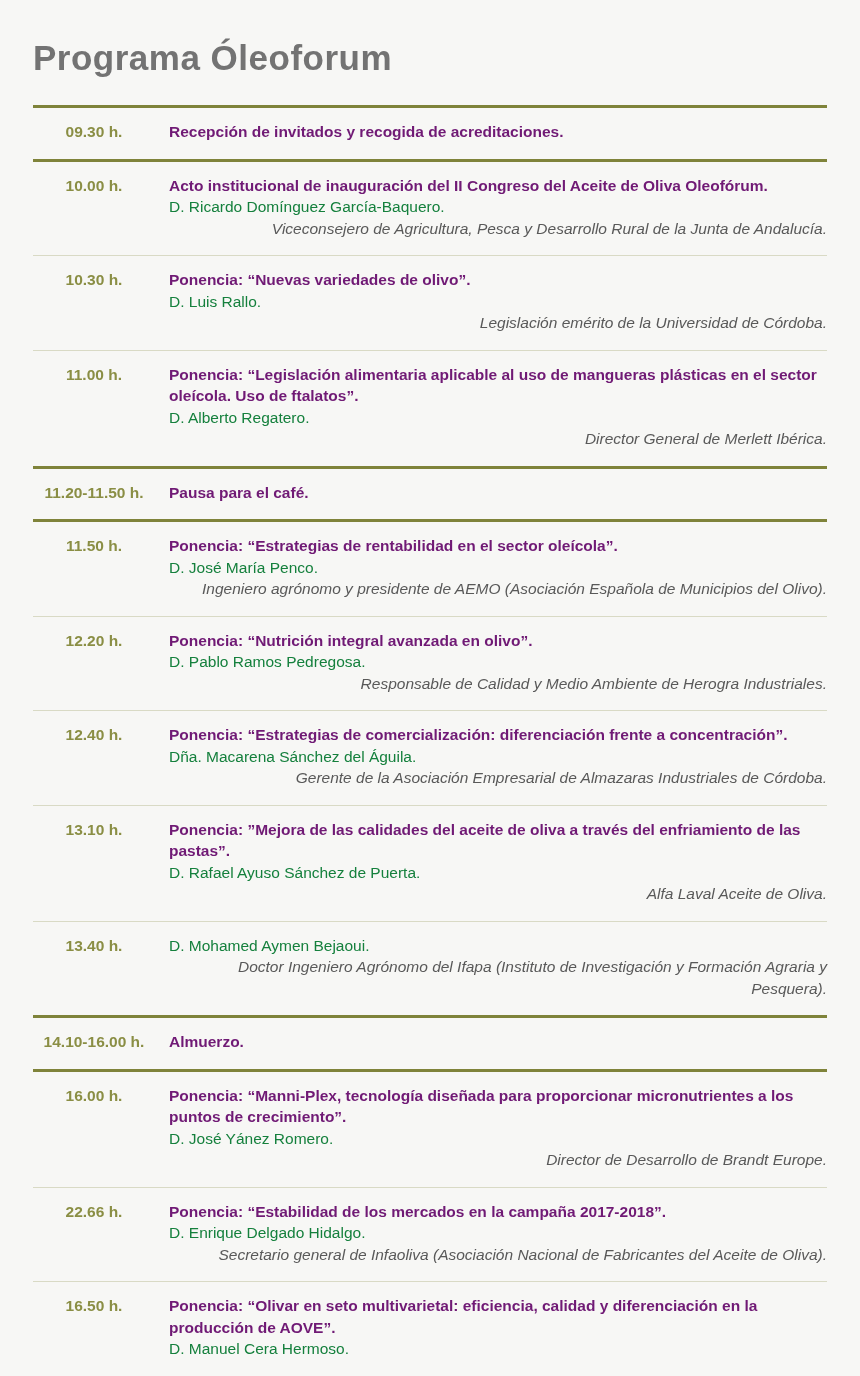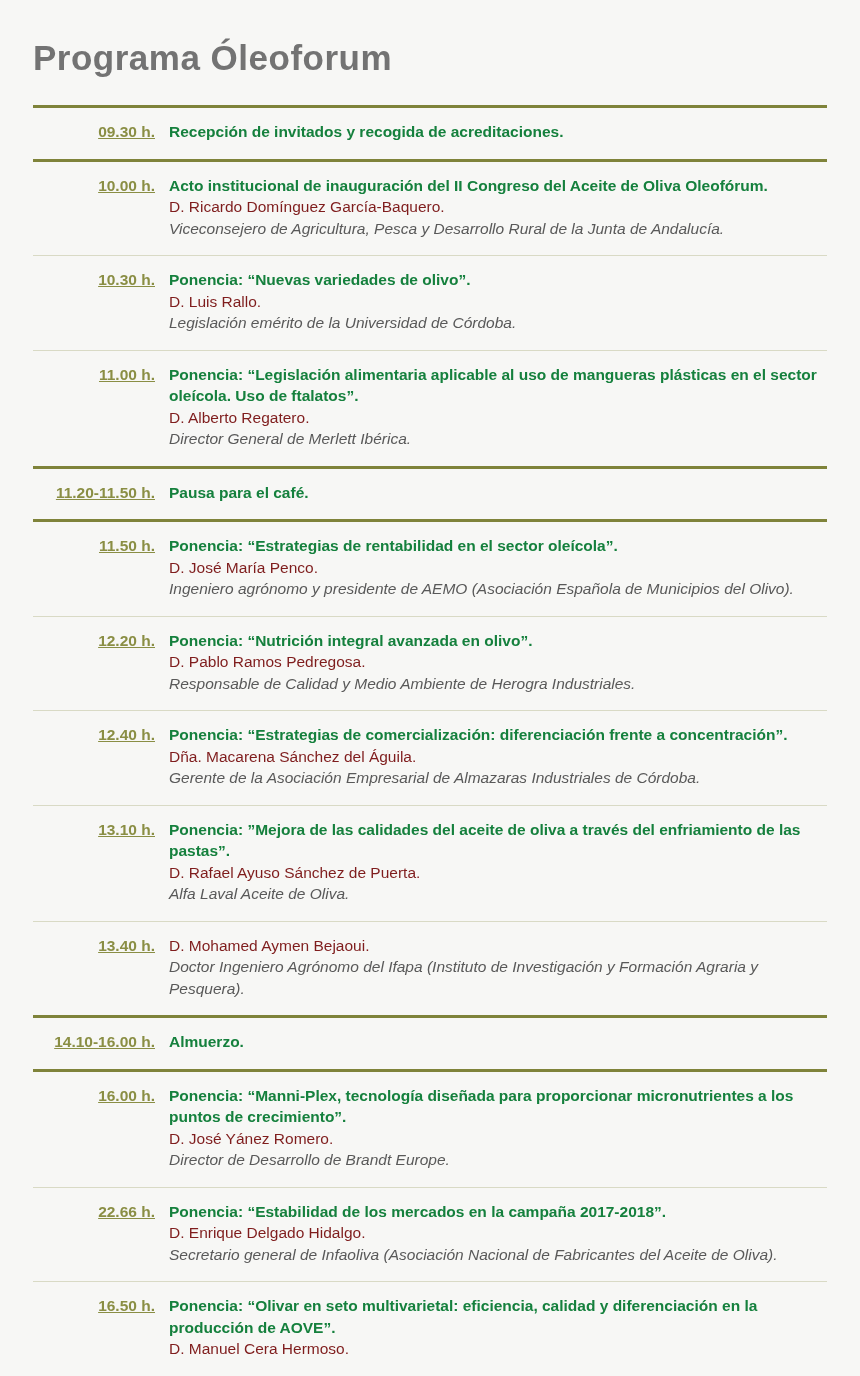--- a/index.html
+++ b/index.html
@@ -29,29 +29,28 @@
   .row {
     display: flex;
     gap: 14px;
     padding: 13px 0 16px 0;
     font-size: 15.5px;
     line-height: 21.5px;
   }
   .time {
     flex: 0 0 122px;
     width: 122px;
-    text-align: right;
+    text-align: center;
     color: #8a8e44;
     font-weight: bold;
-    text-decoration: underline;
   }
   .details { flex: 1; min-width: 0; }
-  .entry-title   { color: #15803d; font-weight: bold; }
-  .entry-speaker { color: #7f1d1d; }
-  .entry-role    { color: #595959; font-style: italic; }
+  .entry-title   { color: #701a75; font-weight: bold; }
+  .entry-speaker { color: #15803d; }
+  .entry-role    { color: #595959; font-style: italic; text-align: right; }
 </style>
 </head>
 <body>
 
 <main class="page">
   <h1 class="page-title">Programa Óleoforum</h1>
   <div id="schedule">
       <div class="rule thick"></div>
       <div class="row">
     <div class="time">09.30 h.</div>

